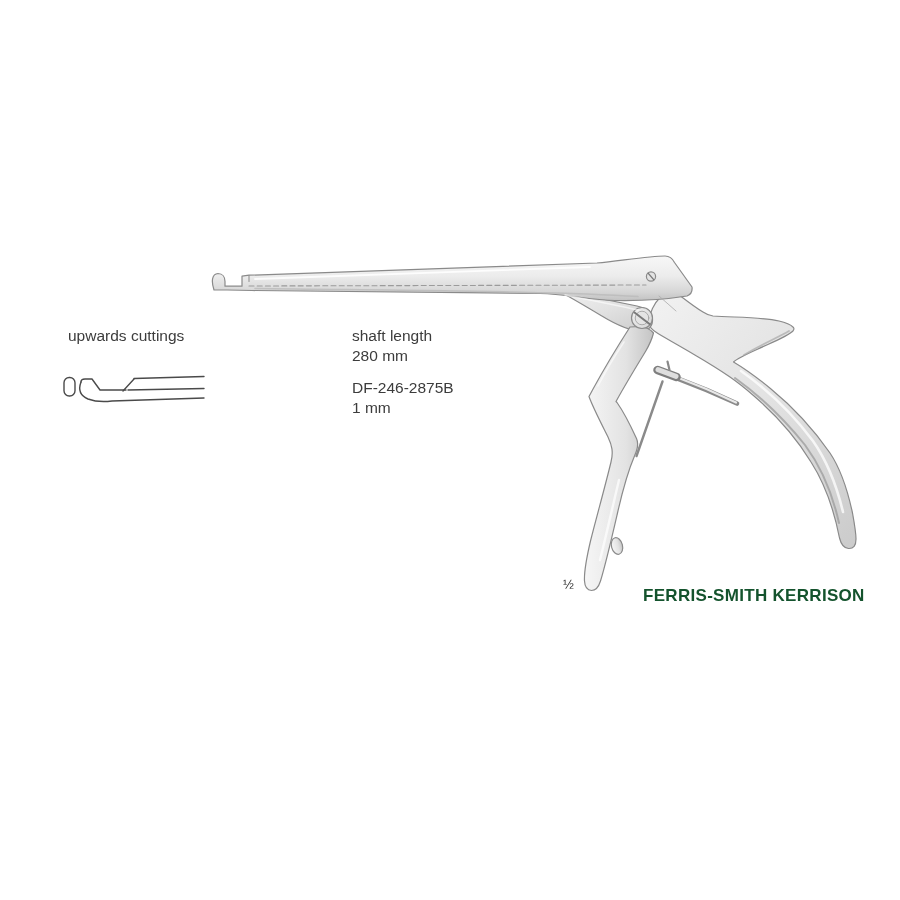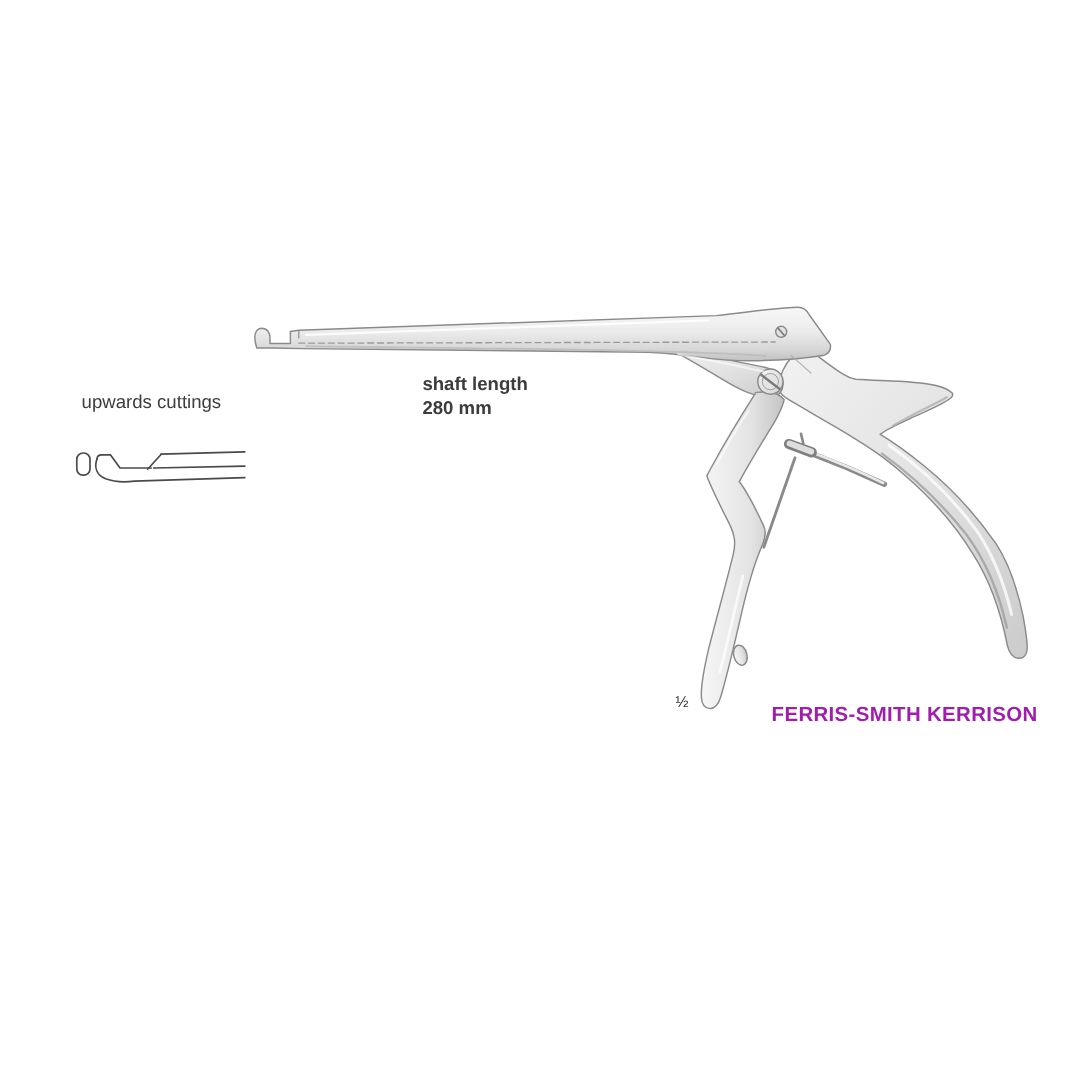--- a/index.html
+++ b/index.html
@@ -3,25 +3,25 @@
 <meta charset="utf-8">
 <style>
   html,body{margin:0;padding:0;background:#ffffff;}
   #canvas{
     position:relative;width:900px;height:900px;background:#ffffff;overflow:hidden;
     font-family:"Liberation Sans", sans-serif;
   }
   #artwork{position:absolute;left:0;top:0;width:900px;height:900px;}
   .lbl{position:absolute;color:#3c3c3c;font-size:15.5px;line-height:20px;white-space:pre;}
   #lbl-upwards{left:68px;top:326px;}
-  #lbl-shaftlen{left:352px;top:311px;font-weight:bold;}
+  #lbl-shaftlen{left:352px;top:326px;}
   #lbl-code{left:352px;top:378px;}
   #lbl-scale{left:563px;top:575px;font-size:13px;color:#2e2e2e;}
   #lbl-title{
-    left:643px;top:586px;font-weight:bold;font-size:17px;color:#a21caf;
+    left:643px;top:586px;font-weight:bold;font-size:17px;color:#14532d;
     letter-spacing:.3px;line-height:20px;
   }
 </style>
 </head>
 <body>
 
 <div id="canvas">
 
   <svg id="artwork" viewBox="0 0 900 900" aria-hidden="true">
     <defs>
@@ -162,17 +162,18 @@
       <path d="M123,391 L134,379"></path>
       <path d="M134,378.5 L204,376.5"></path>
       <path d="M128,390 L204,388.5"></path>
     </g>
   </svg>
 
   <div class="lbl" id="lbl-upwards">upwards cuttings</div>
 
   <div class="lbl" id="lbl-shaftlen"><span>shaft length</span><br><span>280 mm</span></div>
 
+  <div class="lbl" id="lbl-code"><span>DF-246-2875B</span><br><span>1 mm</span></div>
 
   <div class="lbl" id="lbl-scale">½</div>
 
   <div class="lbl" id="lbl-title">FERRIS-SMITH KERRISON</div>
 </div>
 
 </body></html>

